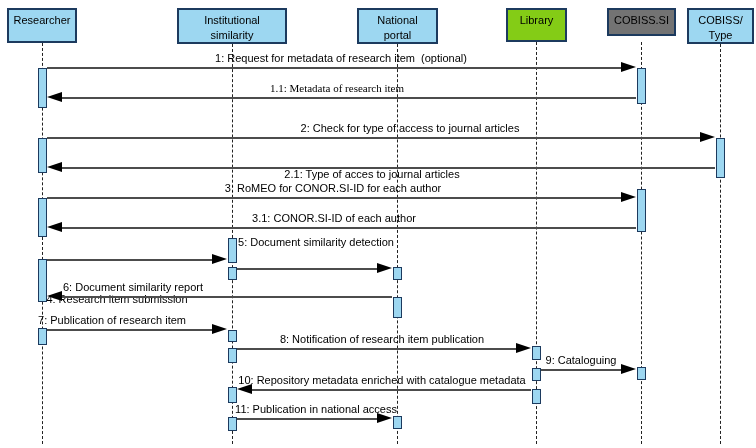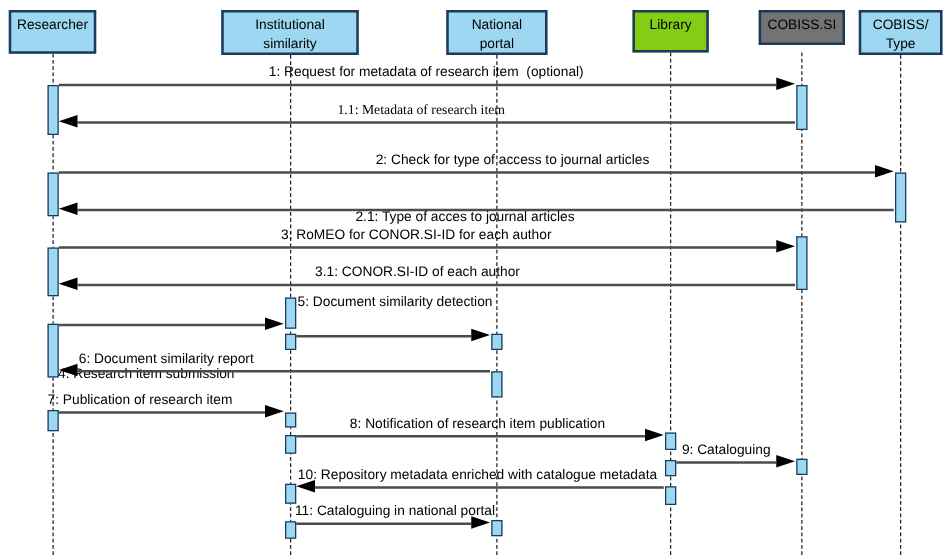--- a/index.html
+++ b/index.html
@@ -146,14 +146,14 @@
     <div class="arrow-right" style="left: 516px; top: 343px; border-left-color: rgb(0, 0, 0);"></div>
     <div class="msg-label" style="left: 382px; top: 333px; color: rgb(0, 0, 0);">8: Notification of research item publication</div>
     <div class="msg-line" style="left: 541px; width: 80px; top: 369px; background: rgb(76, 76, 76);"></div>
     <div class="arrow-right" style="left: 621px; top: 364px; border-left-color: rgb(0, 0, 0);"></div>
     <div class="msg-label" style="left: 581px; top: 354px; color: rgb(0, 0, 0);">9: Cataloguing</div>
     <div class="msg-line" style="left: 252px; width: 279px; top: 389px; background: rgb(76, 76, 76);"></div>
     <div class="arrow-left" style="left: 237px; top: 384px; border-right-color: rgb(0, 0, 0);"></div>
     <div class="msg-label" style="left: 382px; top: 374px; color: rgb(0, 0, 0);">10: Repository metadata enriched with catalogue metadata</div>
     <div class="msg-line" style="left: 237px; width: 140px; top: 418px; background: rgb(76, 76, 76);"></div>
     <div class="arrow-right" style="left: 377px; top: 413px; border-left-color: rgb(0, 0, 0);"></div>
-    <div class="msg-label" style="left: 316px; top: 403px; color: rgb(0, 0, 0);">11: Cataloguing in national portal</div>
+    <div class="msg-label" style="left: 316px; top: 403px; color: rgb(0, 0, 0);">11: Publication in national access</div>
   </div>
 
 </body></html>

